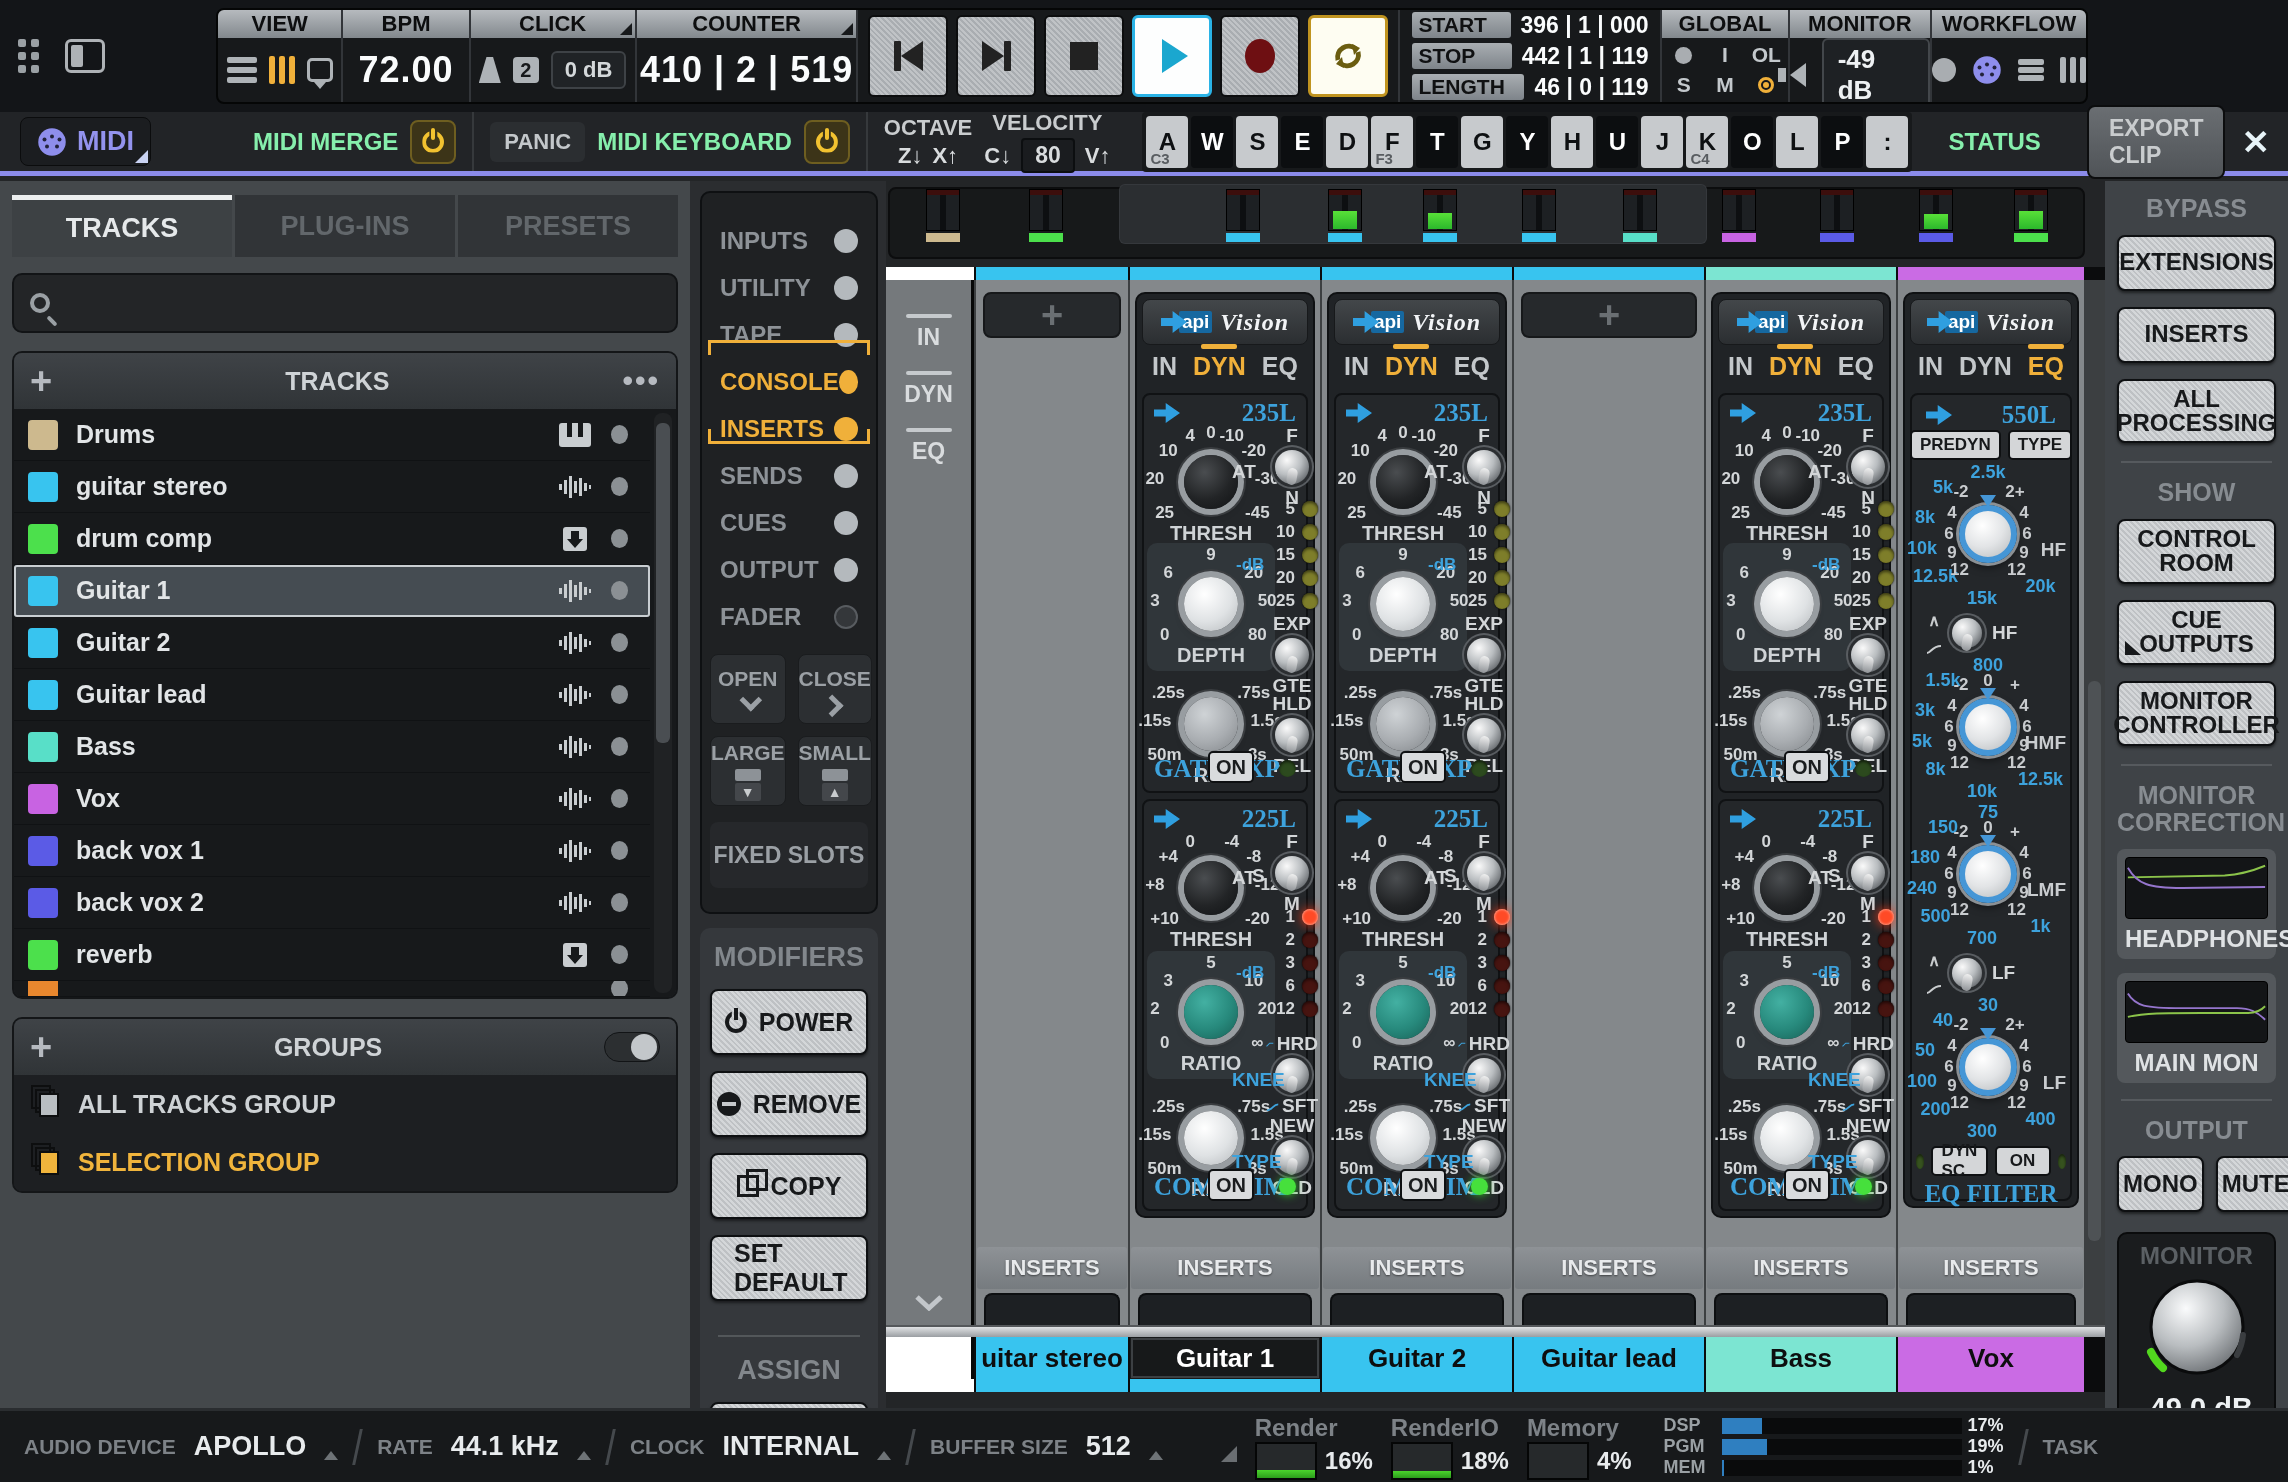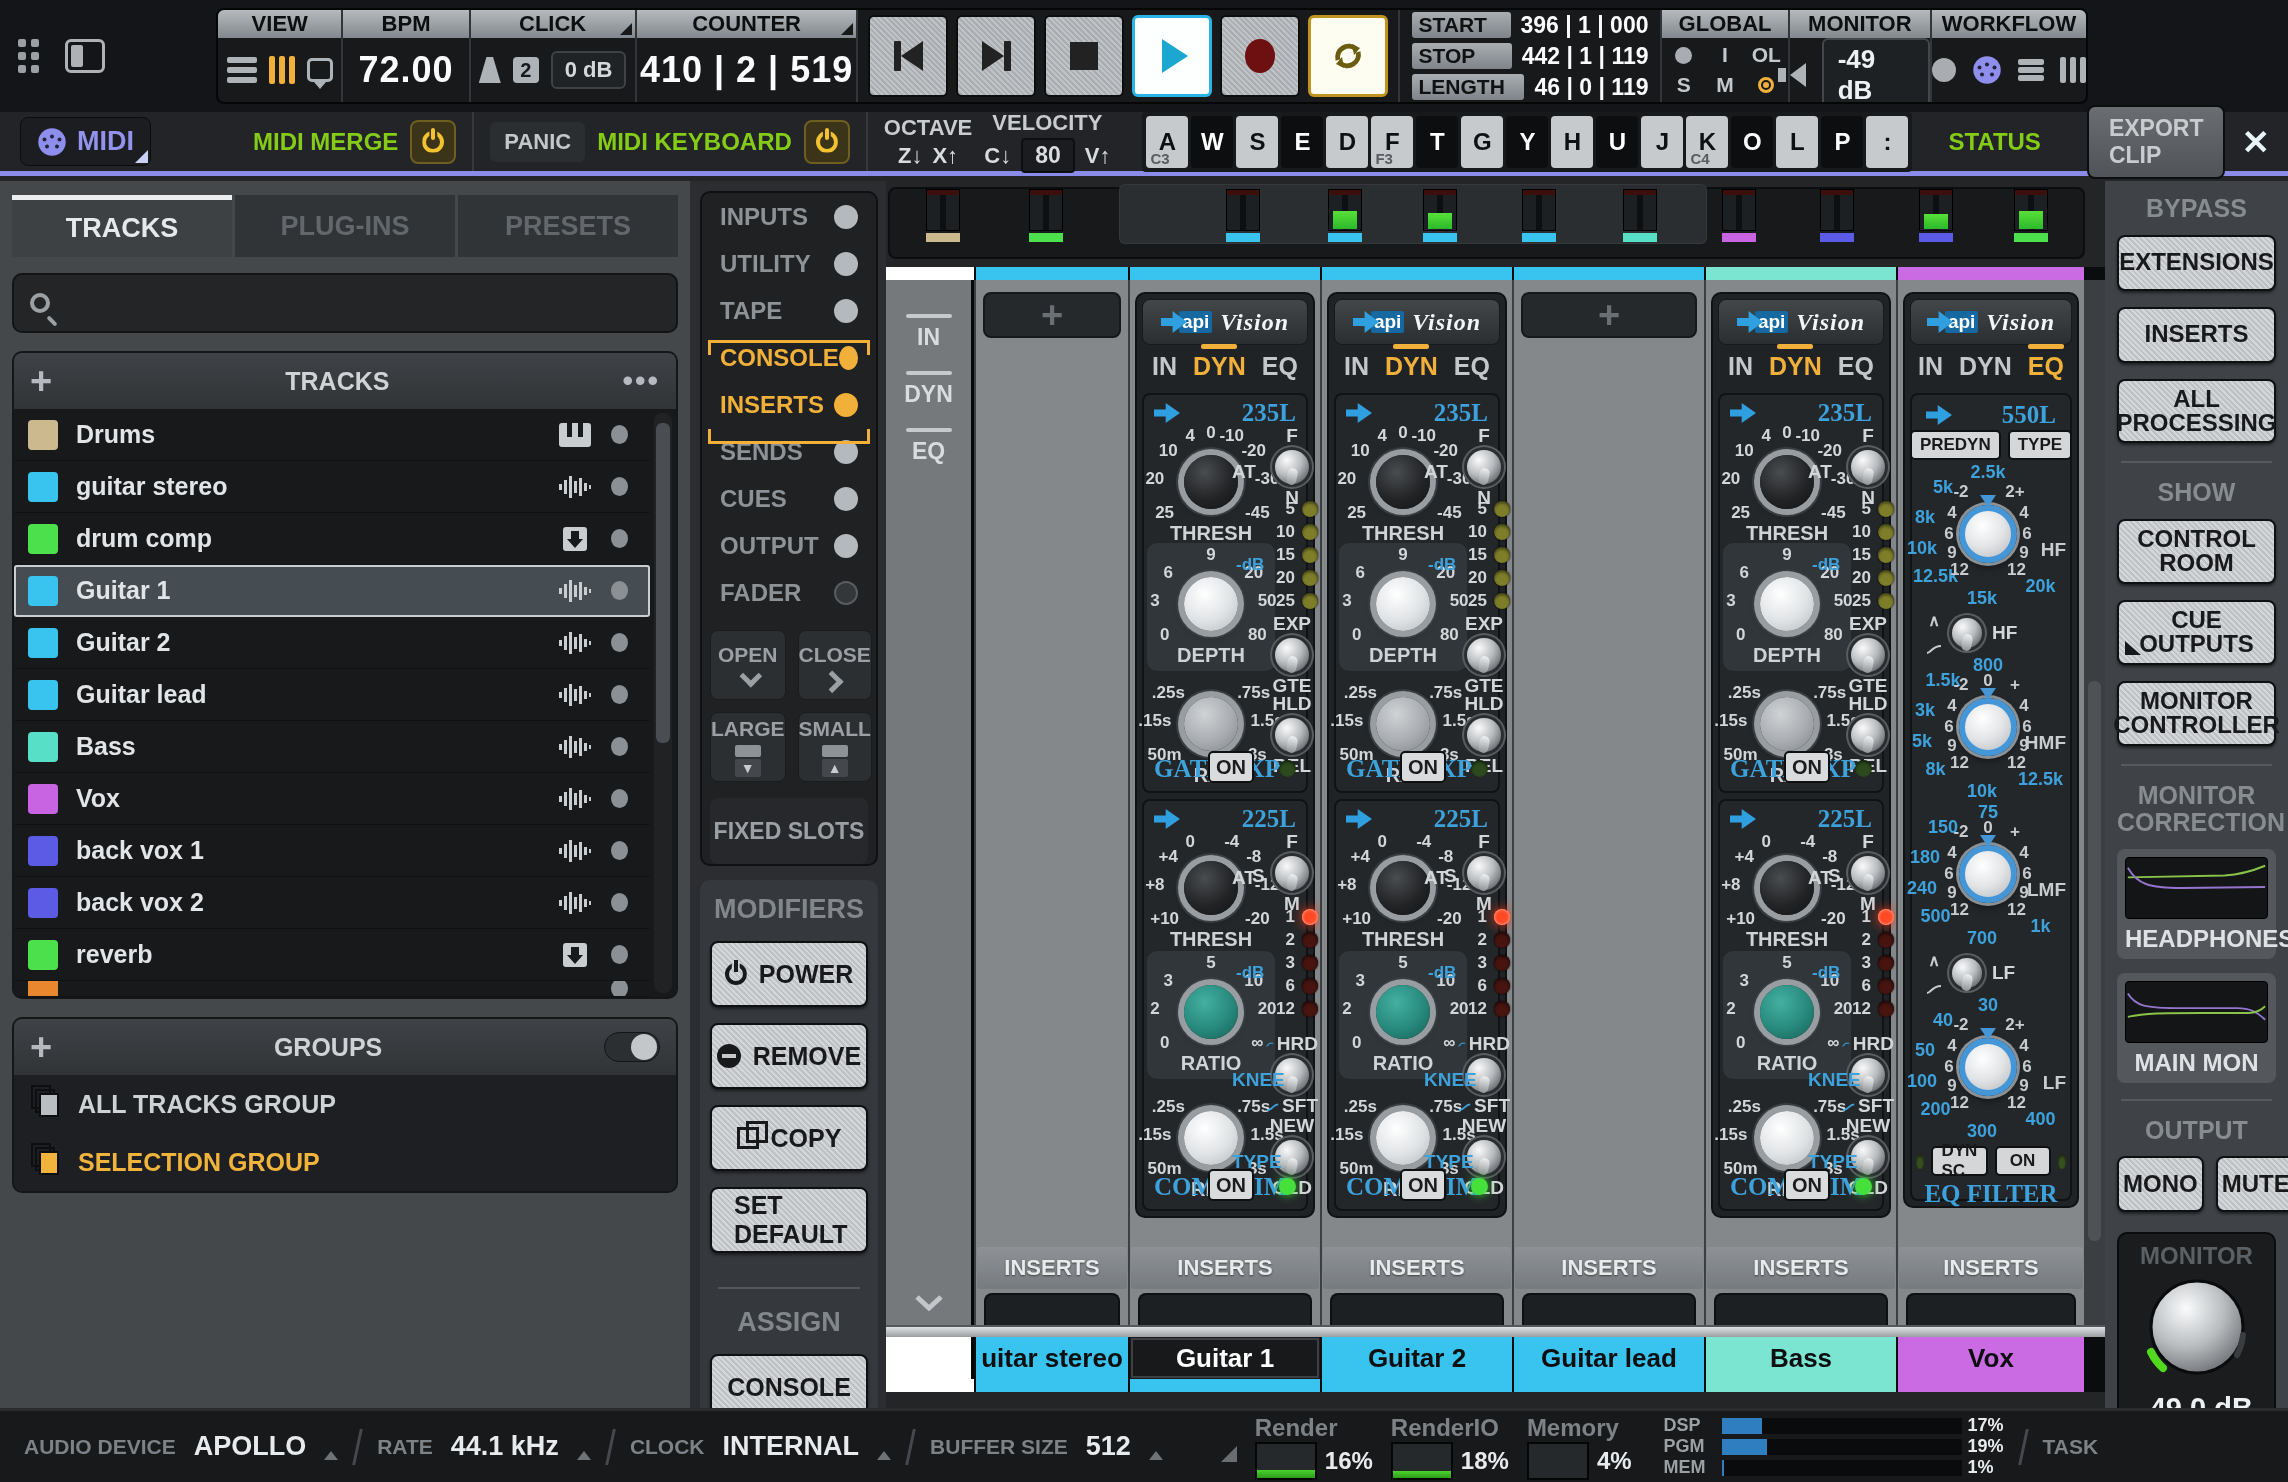--- a/index.html
+++ b/index.html
@@ -61,21 +61,21 @@
   .midi-din { width:30px; height:30px; }
   .ic-vbars { width:26px; height:26px; display:flex; gap:4px; }
   .ic-vbars i { flex:1; background:#aeb3b7; border-radius:2px; }
 
   
   .midibar { position:absolute; left:0; top:112px; width:2288px; height:64px; background:#222427; border-bottom:5px solid #8b8bea; display:flex; align-items:center; gap:16px; padding:0 20px; }
   .mseg { display:flex; align-items:center; gap:12px; height:100%; border-right:2px solid #36393c; padding-right:16px; }
   .midi-chip { background:#1b1d20; border:1px solid #0b0c0d; border-radius:8px; padding:8px 16px; display:flex; align-items:center; gap:10px; position:relative; }
   .midi-chip::after { content:""; position:absolute; right:2px; bottom:2px; border-left:13px solid transparent; border-bottom:13px solid #c9d2f2; }
   .midi-chip span { color:#9393ee; font-weight:bold; font-size:27px; }
-  .mlabel { color:#84cc16; font-weight:bold; font-size:24px; white-space:nowrap; }
+  .mlabel { color:#86efac; font-weight:bold; font-size:24px; white-space:nowrap; }
   .pwr-btn { width:46px; height:44px; background:#3c3418; border:2px solid #6e5e20; border-radius:8px; display:flex; align-items:center; justify-content:center; }
   .pwr { position:relative; width:22px; height:22px; }
   .pwr::before { content:""; position:absolute; inset:0; border:4px solid #f2c230; border-radius:50%; clip-path:polygon(0 0,32% 0,32% 30%,68% 30%,68% 0,100% 0,100% 100%,0 100%); }
   .pwr::after { content:""; position:absolute; left:50%; top:-3px; transform:translateX(-50%); width:4px; height:12px; background:#f2c230; border-radius:2px; }
   .panic-btn { background:#2b2e31; border-radius:6px; padding:7px 14px; color:#c3c7ca; font-weight:bold; font-size:22px; }
   .oct-group { display:flex; flex-direction:column; align-items:center; gap:2px; }
   .oct-title { color:#c9ccce; font-weight:bold; font-size:22px; }
   .oct-row { display:flex; align-items:center; gap:10px; color:#d9dcde; font-weight:bold; font-size:22px; }
   .vel-box { background:#1a1c1f; border:2px solid #0c0e10; border-radius:4px; padding:2px 12px; font-size:23px; }
   .keysrow { display:flex; gap:3px; background:#17191b; padding:4px; border-radius:4px; }
@@ -115,21 +115,21 @@
   .tl-thumb { position:absolute; left:2px; right:2px; top:10px; height:320px; background:#4a4e52; border-radius:6px; }
   .grouplist { background:#1d1f22; }
   .grow { height:58px; display:flex; align-items:center; gap:16px; padding-left:14px; }
   .grow span { font-weight:bold; font-size:25px; color:#ced2d5; }
   .grow.hl span { color:#f0b43c; }
   .toggle-pill { width:56px; height:30px; background:#2c2f31; border-radius:16px; position:relative; border:1px solid #121416; }
   .toggle-pill::after { content:""; position:absolute; right:2px; top:1px; width:26px; height:26px; background:#c3c7ca; border-radius:50%; }
 
   
   .rackcol { width:196px; padding:10px 8px 0 10px; display:flex; flex-direction:column; gap:14px; background:#2b2d30; }
-  .rack-dark { background:#1f2123; border:2px solid #0e1012; border-radius:10px; padding:0 8px; position:relative;text-align:right; }
+  .rack-dark { background:#1f2123; border:2px solid #0e1012; border-radius:10px; padding:24px 8px; position:relative;text-align:right; }
   .rsec { height:47px; display:flex; align-items:center; justify-content:space-between; padding:0 10px; }
   .rsec span { font-weight:bold; font-size:24px; color:#8d9297; }
   .rsec .rdot { width:24px; height:24px; border-radius:50%; background:#b4b9bd; }
   .rsec.on span { color:#f0b03a; } .rsec.on .rdot { background:#f0b03a; }
   .rsec.dim .rdot { background:#34373a; border:2px solid #585c60; }
   .bracket { position:absolute; left:6px; right:6px; pointer-events:none; }
   .bracket::before { content:""; position:absolute; left:0; right:0; top:0; height:12px; border-top:3px solid #f0b03a; border-left:3px solid #f0b03a; border-right:3px solid #f0b03a; }
   .bracket::after { content:""; position:absolute; left:0; right:0; bottom:0; height:12px; border-bottom:3px solid #f0b03a; border-left:3px solid #f0b03a; border-right:3px solid #f0b03a; }
   .rbtn-grid { display:grid; grid-template-columns:1fr 1fr; gap:12px; margin-top:14px; }
   .rbtn-dark { height:70px; background:#2c2f32; border:1px solid #1a1c1e; border-radius:8px; display:flex; flex-direction:column; align-items:center; justify-content:center; gap:4px; color:#9ba0a5; font-weight:bold; font-size:21px; }

